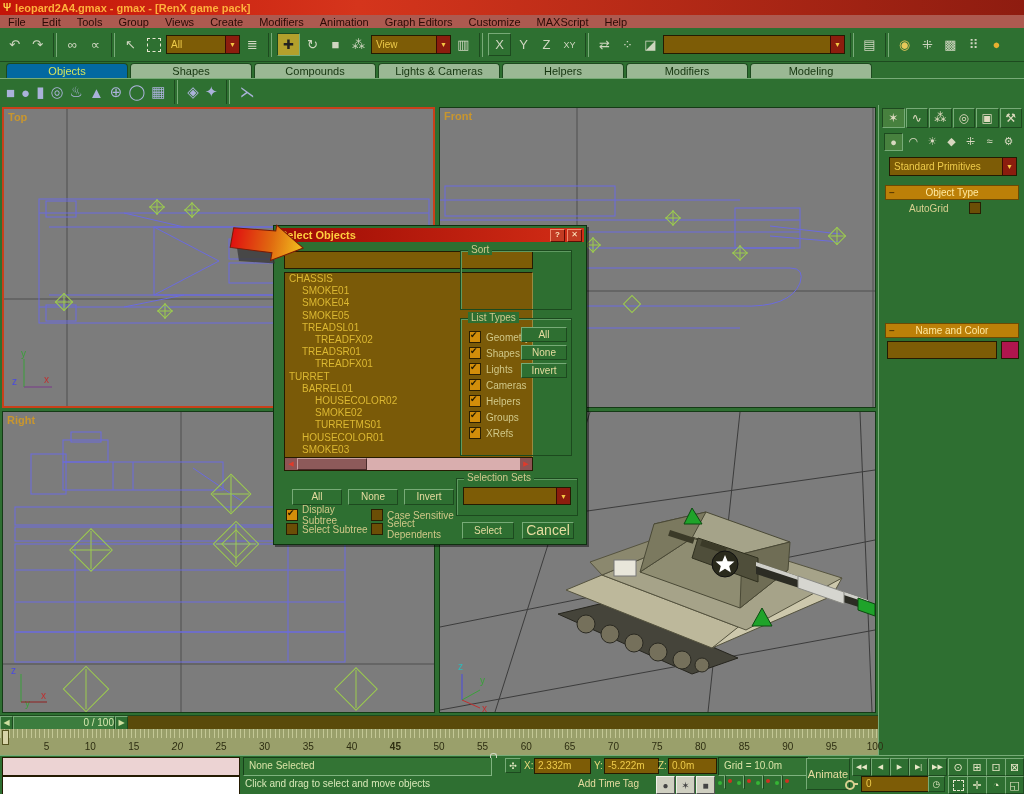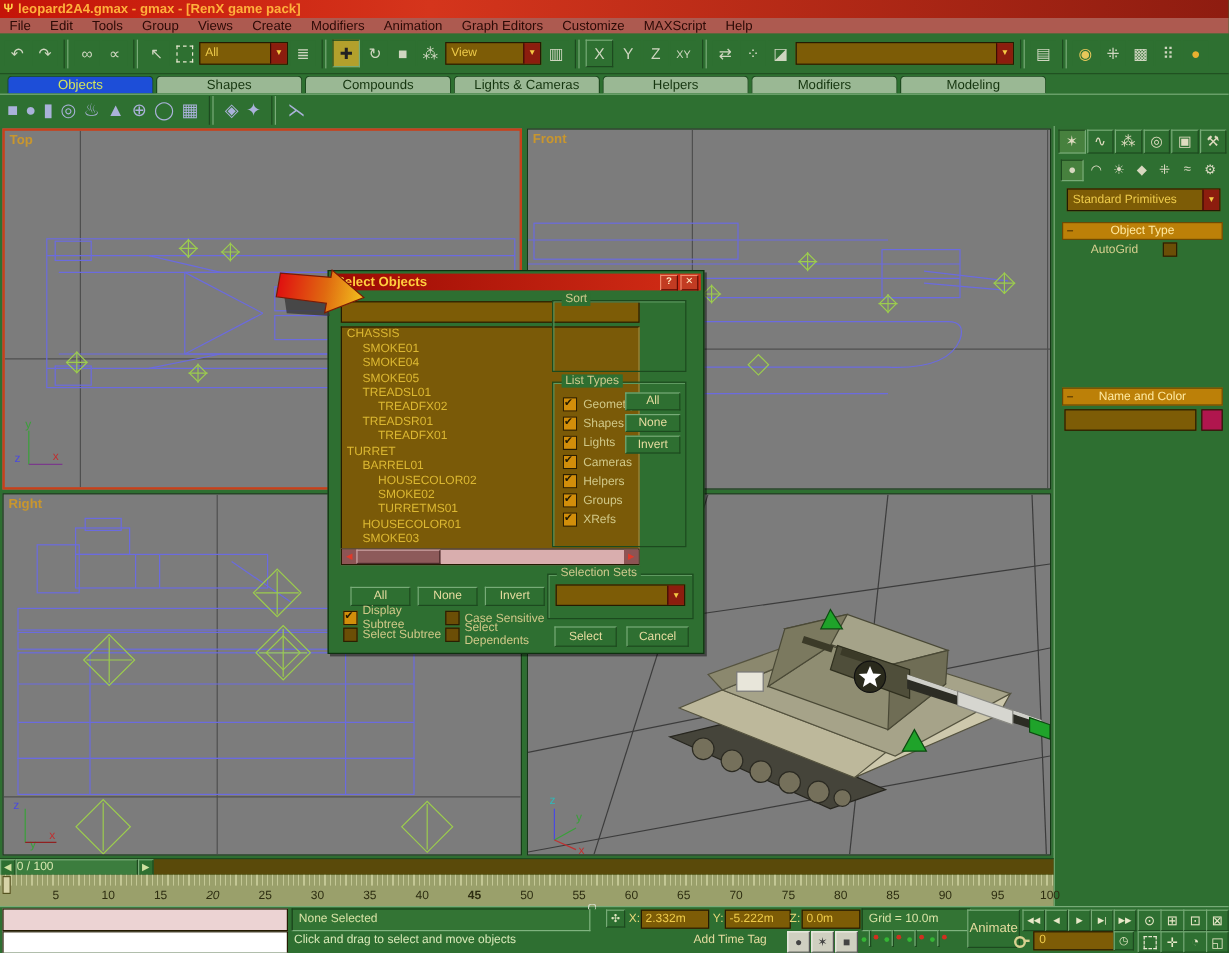--- a/index.html
+++ b/index.html
@@ -20,21 +20,21 @@
   .tbtn.raised{border:1px solid;border-color:#77ab77 #1d4a1f #1d4a1f #77ab77;}
   .tbtn.active{background:#b3a02c;border:1px solid;border-color:#1d4a1f #77ab77 #77ab77 #1d4a1f;color:#222;}
   .tsep{width:2px;height:24px;border-left:1px solid #1d4a1f;border-right:1px solid #77ab77;margin:0 3px;}
   .dd{height:17px;background:#7d5c06;border:1px solid #241b02;color:#eecb4a;display:flex;align-items:center;}
   .dd .val{flex:1;padding:0 4px;font-size:10px;}
   .da{width:13px;height:100%;background:#8c1d0e;color:#f5c944;font-size:7px;display:flex;align-items:center;
     justify-content:center;border-left:1px solid #3a0c04;}
   .tabbar{left:0;top:62px;width:1024px;height:16px;background:#2e7031;display:flex;align-items:flex-end;padding-left:6px;box-sizing:border-box;gap:2px;}
   .tab{height:14px;min-width:120px;text-align:center;border:1px solid #1d4a1f;border-bottom:none;
     border-radius:4px 4px 0 0;background:#9ab894;color:#15350f;line-height:14px;font-size:11px;}
-  .tab.on{background:#1d4ed8;color:#d4e55c;text-align:center;}
+  .tab.on{background:#0369a1;color:#d4e55c;text-align:center;}
   .objbar{left:0;top:78px;width:1024px;height:27px;background:#2e7031;border-top:1px solid #77ab77;
     display:flex;align-items:center;padding-left:6px;box-sizing:border-box;gap:6px;color:#aab2da;font-size:15px;}
   
   .vp{position:absolute;background:#7c7c7c;overflow:hidden;}
   .vp .label{position:absolute;left:4px;top:2px;color:#c8962e;font-weight:bold;font-size:11px;z-index:5;}
   .vp-top{left:2px;top:107px;width:433px;height:301px;border:2px solid #c8401a;box-sizing:border-box;}
   .vp-front{left:439px;top:107px;width:437px;height:301px;border:1px solid #153a16;box-sizing:border-box;}
   .vp-right{left:2px;top:411px;width:433px;height:302px;border:1px solid #153a16;box-sizing:border-box;}
   .vp-persp{left:439px;top:411px;width:437px;height:302px;border:1px solid #153a16;box-sizing:border-box;}
   
@@ -78,21 +78,21 @@
   .hscroll{position:absolute;left:10px;top:231px;width:247px;height:12px;background:#d9aeae;display:flex;border:1px solid #241b02;}
   .harrow{width:12px;height:100%;background:#8d5454;color:#e03a2a;font-size:7px;display:flex;align-items:center;justify-content:center;flex:none;}
   .hthumb{width:70px;height:100%;background:#8d5a5a;border:1px solid;border-color:#caa0a0 #4a2a2a #4a2a2a #caa0a0;box-sizing:border-box;}
   .srow{display:flex;align-items:center;gap:5px;height:14px;color:#d0c888;font-size:10px;}
   .dchk{position:absolute;display:flex;align-items:center;gap:4px;color:#d0c888;font-size:10px;}
   
   .timeslider{left:0;top:715px;width:878px;height:14px;background:#5a4a0a;border-top:1px solid #1d4a1f;box-sizing:border-box;display:flex;align-items:center;}
   .tsarrow{width:11px;height:12px;background:#2e6f31;border:1px solid;border-color:#77ab77 #1d4a1f #1d4a1f #77ab77;
     color:#cfe0a0;font-size:8px;line-height:11px;text-align:center;flex:none;}
   .tshandle{width:100px;height:12px;background:#3c7d3e;border:1px solid;border-color:#77ab77 #1d4a1f #1d4a1f #77ab77;
-    color:#d8e8b0;font-size:10px;line-height:11px;text-align:left;flex:none;}
+    color:#d8e8b0;font-size:10px;line-height:11px;text-align:right;flex:none;}
   .ruler{left:0;top:729px;width:878px;height:26px;background:#9aa06b;position:absolute;}
   .ruler::before{content:"";position:absolute;left:0;top:0;width:100%;height:9px;
     background:repeating-linear-gradient(90deg,#c3c795 0 1px,transparent 1px 4.36px);}
   .rnum{position:absolute;bottom:3px;width:20px;text-align:center;color:#2e2e12;font-size:10px;}
   .rmarker{position:absolute;left:2px;top:1px;width:5px;height:13px;background:#d8d4a8;border:1px solid #55531f;}
   .statusbar{left:0;top:755px;width:1024px;height:39px;background:#2e6f31;border-top:1px solid #77ab77;box-sizing:border-box;}
   .pinkbox{left:2px;top:757px;width:236px;height:17px;background:#ecd3d3;border:1px solid #241b02;}
   .whitebox{left:2px;top:776px;width:236px;height:17px;background:#ffffff;border:1px solid #241b02;}
   .coordlbl{color:#e8d87a;font-size:10px;}
   .mini{width:15px;height:15px;display:flex;align-items:center;justify-content:center;font-size:9px;color:#dfe6c0;}
@@ -581,21 +581,21 @@
         <span class="cb"></span>
         <span>Select Subtree</span>
       </div>
       <div class="dchk" style="position:static;float:left;width:85px;height:14px">
         <span class="cb"></span>
         <span>Select Dependents</span>
       </div>
     </div>
 
   <span class="btn3d abs" style="left:188px;top:296px;width:50px;height:15px;line-height:15px;font-size:10px">Select</span>
-  <span class="btn3d abs" style="left:248px;top:296px;width:50px;height:15px;line-height:15px;font-size:10px">Cancel</span>
+  <span class="btn3d abs" style="left:248px;top:296px;width:50px;height:15px;line-height:15px;font-size:14px">Cancel</span>
 </div>
 
 
 <svg class="abs" style="left:228px;top:224px;z-index:30" width="82" height="62">
   <defs>
       <linearGradient id="agrad" x1="0" y1="0" x2="1" y2="0">
     <stop offset="0" stop-color="#e01010"></stop>
         <stop offset="0.55" stop-color="#e06a10"></stop>
         <stop offset="1" stop-color="#f2c21e"></stop>
   </linearGradient>

